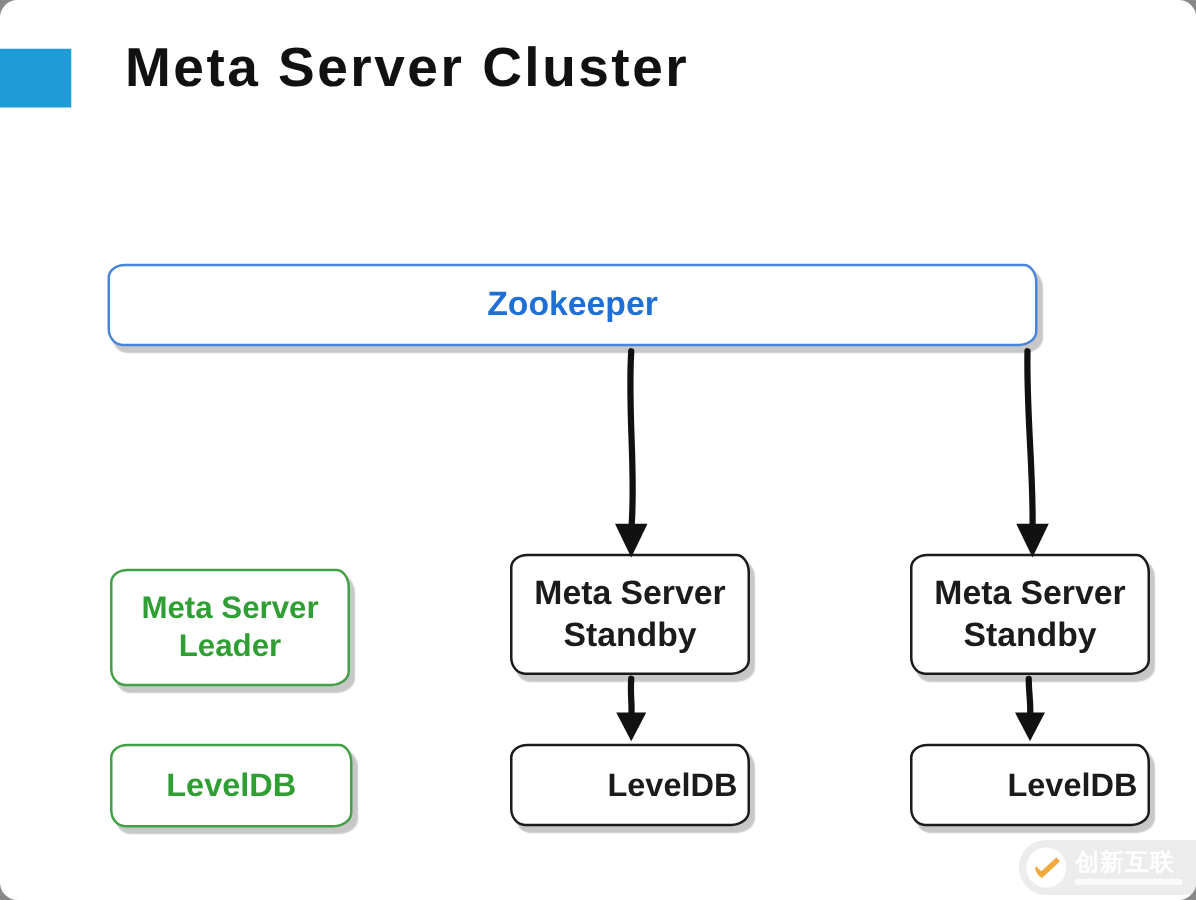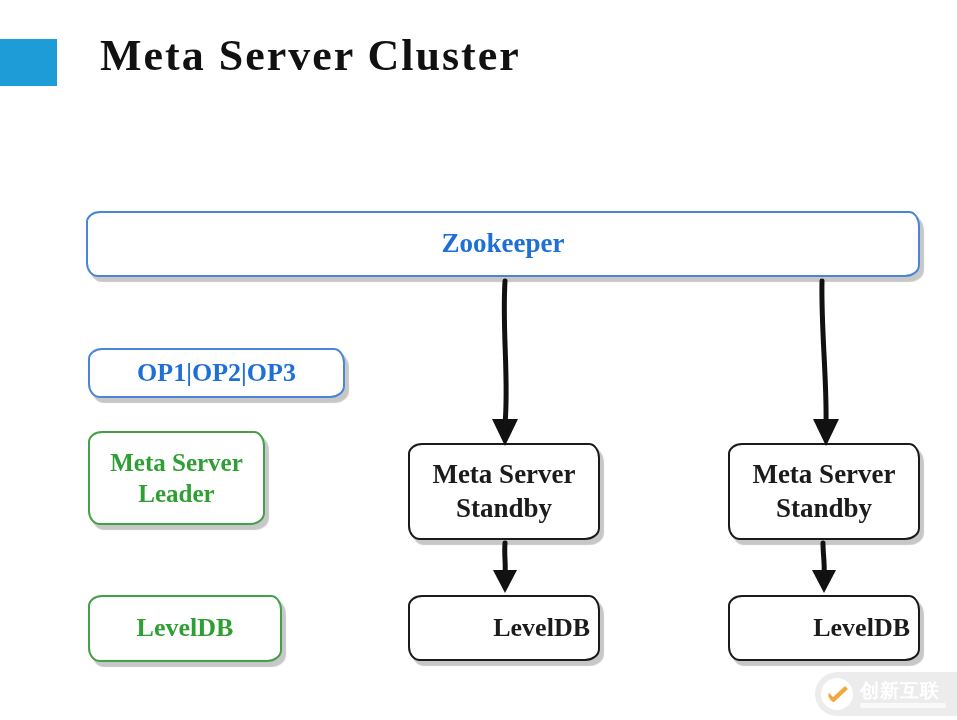--- a/index.html
+++ b/index.html
@@ -2,21 +2,22 @@
 <html><head>
 <meta charset="utf-8">
 <style>
   html,body{margin:0;padding:0;background:#888;}
   *{box-sizing:border-box;}
   .canvas{
     position:relative;
     width:957px;height:720px;
     background:#ffffff;
     overflow:hidden;
-    font-family:Liberation Serif, serif;
+    font-family:Liberation Sans, sans-serif;
+    border-radius:14px;
   }
   
   .accent-block{
     position:absolute;left:0;top:39px;width:57px;height:47px;
   }
   .page-title{
     position:absolute;left:100px;top:30px;
     font-size:44px;font-weight:700;color:#111;
     letter-spacing:2px;
   }
@@ -30,23 +31,23 @@
     border-style:solid;
     border-width:2.5px;
     border-radius:14px 11px 15px 12px / 11px 15px 12px 14px;
     box-shadow:4px 5px 1px rgba(0,0,0,0.22);
     line-height:1.25;
     padding:2px 8px;
   }
   .node.blue{border-color:#4a86d8;color:#1e6fd6;}
   .node.green{border-color:#43a047;color:#2f9e33;}
   .node.black{border-color:#1b1b1b;color:#1b1b1b;justify-content:flex-end;}
-  .node-zookeeper{left:86px;top:211px;width:834px;height:66px;font-size:27px;border-width:2px;}
+  .node-zookeeper{left:86px;top:211px;width:744px;height:66px;font-size:27px;border-width:2px;}
   .node-ops{left:88px;top:348px;width:257px;height:50px;font-size:26px;}
-  .node-leader{left:88px;top:431px;width:177px;height:94px;font-size:25px;}
+  .node-leader{left:88px;top:455px;width:192px;height:94px;font-size:25px;}
   .node-standby1{left:408px;top:443px;width:192px;height:97px;font-size:27px;}
   .node-standby2{left:728px;top:443px;width:192px;height:97px;font-size:27px;}
   .node-leveldb1{left:88px;top:595px;width:194px;height:67px;font-size:26px;}
   .node-leveldb2{left:408px;top:595px;width:192px;height:66px;font-size:26px;}
   .node-leveldb3{left:728px;top:595px;width:192px;height:66px;font-size:26px;}
   
   .edges{position:absolute;left:0;top:0;width:957px;height:720px;pointer-events:none;}
   
   .watermark{
     position:absolute;right:0;bottom:4px;
@@ -66,23 +67,20 @@
 
 <div class="canvas">
 
   <div class="accent-block" style="background:#1e9cd7"></div>
   <div class="page-title">Meta Server Cluster</div>
 
   <div class="node blue node-zookeeper">
     <span>Zookeeper</span>
   </div>
 
-  <div class="node blue node-ops">
-    <span>OP1|OP2|OP3</span>
-  </div>
 
   <div class="node green node-leader">
     <span>Meta Server Leader</span>
   </div>
 
   <div class="node black node-standby1">
     <span>Meta Server Standby</span>
   </div>
 
   <div class="node black node-standby2">

